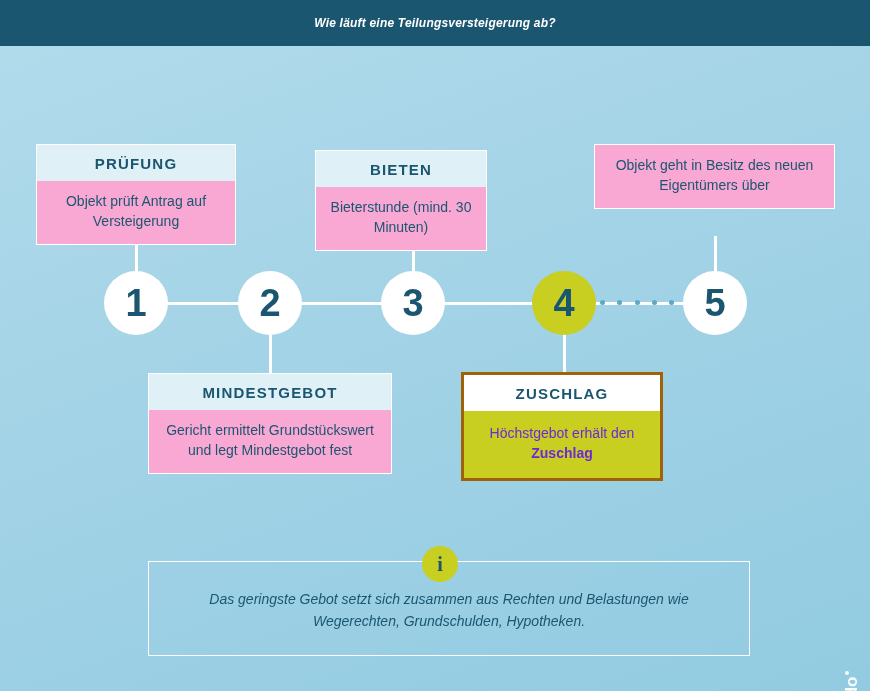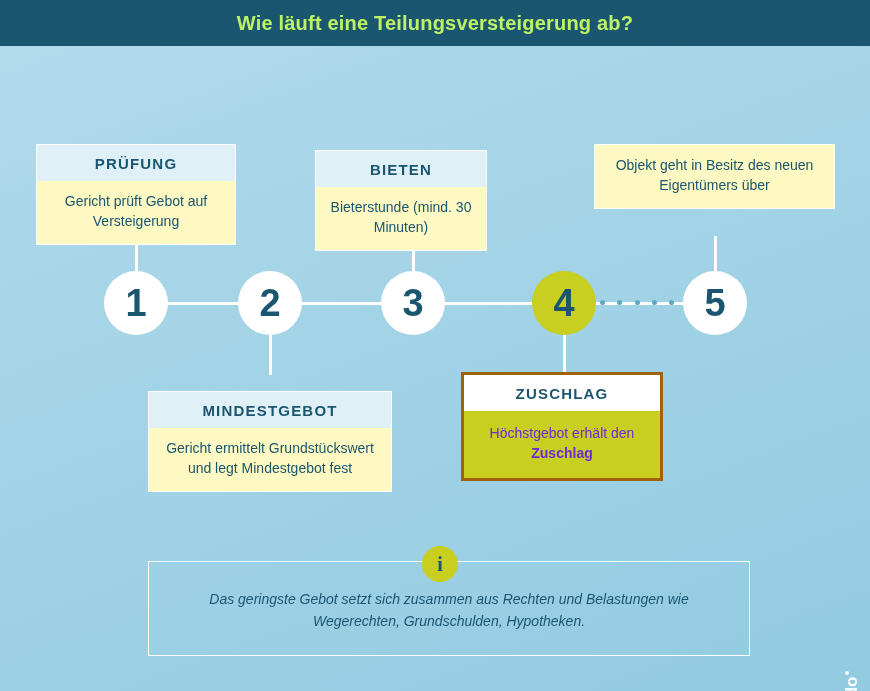--- a/index.html
+++ b/index.html
@@ -17,24 +17,25 @@
 
   
   .header {
     height: 46px;
     background: #1b5670;
     display: flex;
     align-items: center;
     justify-content: center;
   }
   .header-title {
-    color: #bef264;
-    font-size: 20px;
+    color: #ffffff;
+    font-size: 12px;
     font-weight: bold;
     letter-spacing: 0.2px;
+    font-style: italic;
   }
 
   
   .canvas {
     position: relative;
     width: 870px;
     height: 645px;
   }
 
   
@@ -87,21 +88,21 @@
   .c1 { left: 104px; }
   .c2 { left: 238px; }
   .c3 { left: 381px; }
   .c4 { left: 532px; }
   .c5 { left: 683px; }
 
   
   .card {
     position: absolute;
     box-sizing: border-box;
-    background: #fef9c3;
+    background: #f9a8d4;
     border: 1px solid #ffffff;
     text-align: center;
   }
   .card .card-head {
     background: #dff0f6;
     color: #1b5670;
     font-size: 15px;
     font-weight: bold;
     letter-spacing: 1.2px;
     padding: 10px 6px 9px 6px;
@@ -112,21 +113,21 @@
     line-height: 1.45;
     padding: 10px 10px 12px 10px;
   }
 
   
   .card-pruefung { left: 36px; top: 98px; width: 200px; }
   .card-bieten { left: 315px; top: 104px; width: 172px; }
   .card-uebergabe { left: 594px; top: 98px; width: 241px; }
 
   
-  .card-mindestgebot { left: 148px; top: 345px; width: 244px; }
+  .card-mindestgebot { left: 148px; top: 327px; width: 244px; }
   .card-zuschlag {
     left: 461px;
     top: 326px;
     width: 202px;
     background: transparent;
     border: 3px solid #a16207;
   }
   .card-zuschlag .card-head { background: #ffffff; }
   .card-zuschlag .card-body {
     background: #c8cf20;
@@ -226,21 +227,21 @@
   </div>
 
   <div class="stub stub-1"></div>
   <div class="stub stub-2"></div>
   <div class="stub stub-3"></div>
   <div class="stub stub-4"></div>
   <div class="stub stub-5"></div>
 
   <div class="card card-pruefung">
     <div class="card-head">PRÜFUNG</div>
-    <div class="card-body">Gericht prüft Gebot auf Versteigerung</div>
+    <div class="card-body">Objekt prüft Antrag auf Versteigerung</div>
   </div>
 
   <div class="card card-bieten">
     <div class="card-head">BIETEN</div>
     <div class="card-body">Bieterstunde (mind. 30 Minuten)</div>
   </div>
 
   <div class="card card-uebergabe">
     <div class="card-body">Objekt geht in Besitz des neuen Eigentümers über</div>
   </div>

